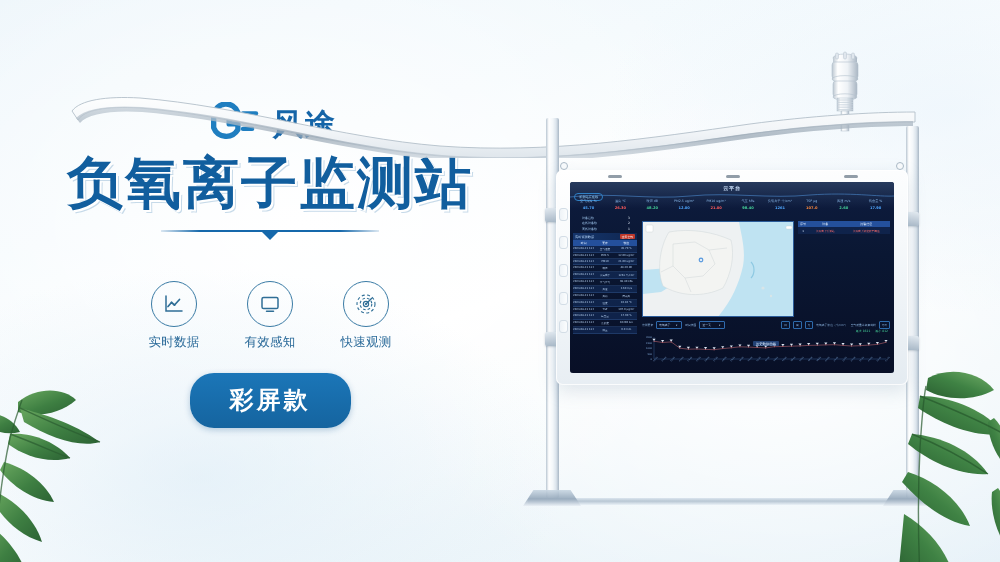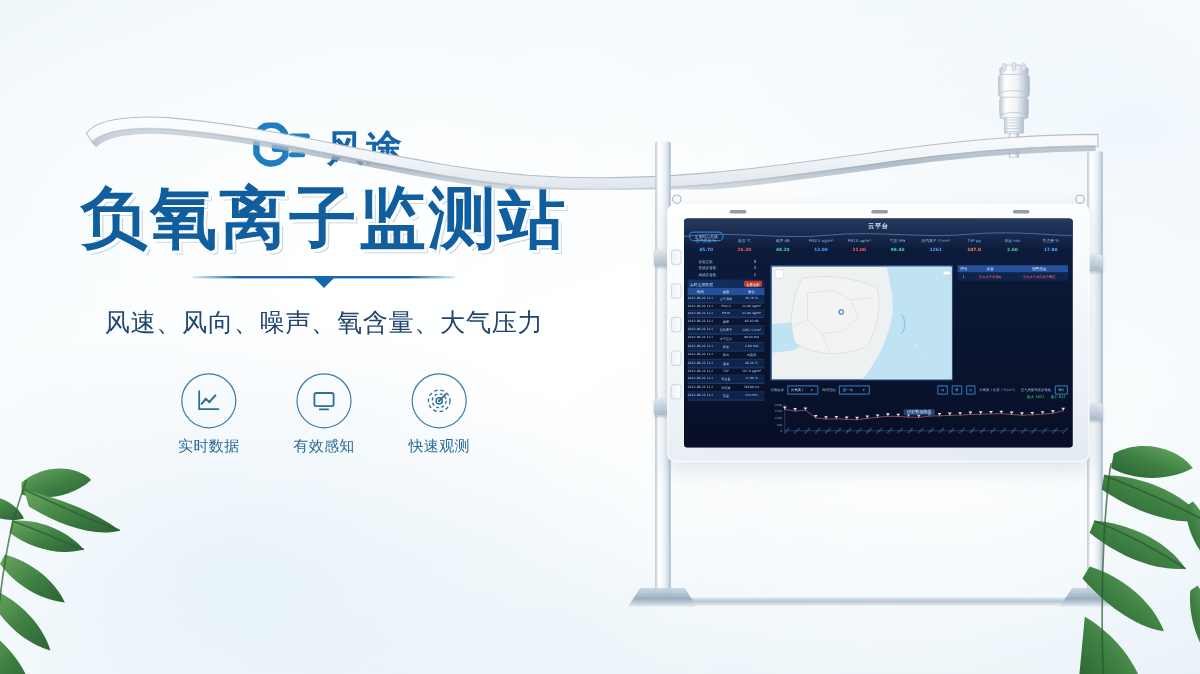--- a/index.html
+++ b/index.html
@@ -358,21 +358,20 @@
     </div>
 
     <div class="headline">负氧离子监测站</div>
 
     <div class="divider">
       <div class="bar"></div>
       <div class="tri"></div>
     </div>
 
     <div class="subtitle">
-      <div>风速、风向、噪声、氧含量、大气压力</div>
     </div>
 
     <div class="features">
 
       <div class="feature">
         <div class="ring">
           <svg width="24" height="24" viewBox="0 0 24 24">
             <path d="M4 4 L4 19 L20 19" fill="none" stroke="#2f6e96" stroke-width="1.5" stroke-linecap="round"></path>
             <path d="M6 14.5 L9.5 10.5 L12.5 13 L17.5 7.5" fill="none" stroke="#2f6e96" stroke-width="1.7" stroke-linecap="round" stroke-linejoin="round"></path>
             <circle cx="9.5" cy="10.5" r="1" fill="#2f6e96"></circle>
@@ -401,20 +400,21 @@
             <path d="M12 12 L17.5 6.5" stroke="#2f6e96" stroke-width="1.4" stroke-linecap="round"></path>
             <circle cx="12" cy="12" r="1" fill="#2f6e96"></circle>
           </svg>
         </div>
         <div class="cap">快速观测</div>
       </div>
 
 
     </div>
 
+    <button class="cta">彩屏款</button>
   </div>
 
   <div class="product-root">
 
     <svg class="sensor" viewBox="0 0 46 82">
       <defs>
         <linearGradient id="gm" x1="0" y1="0" x2="1" y2="0">
           <stop offset="0%" stop-color="#bcc7d1"></stop>
           <stop offset="22%" stop-color="#ffffff"></stop>
           <stop offset="60%" stop-color="#eef2f6"></stop>

